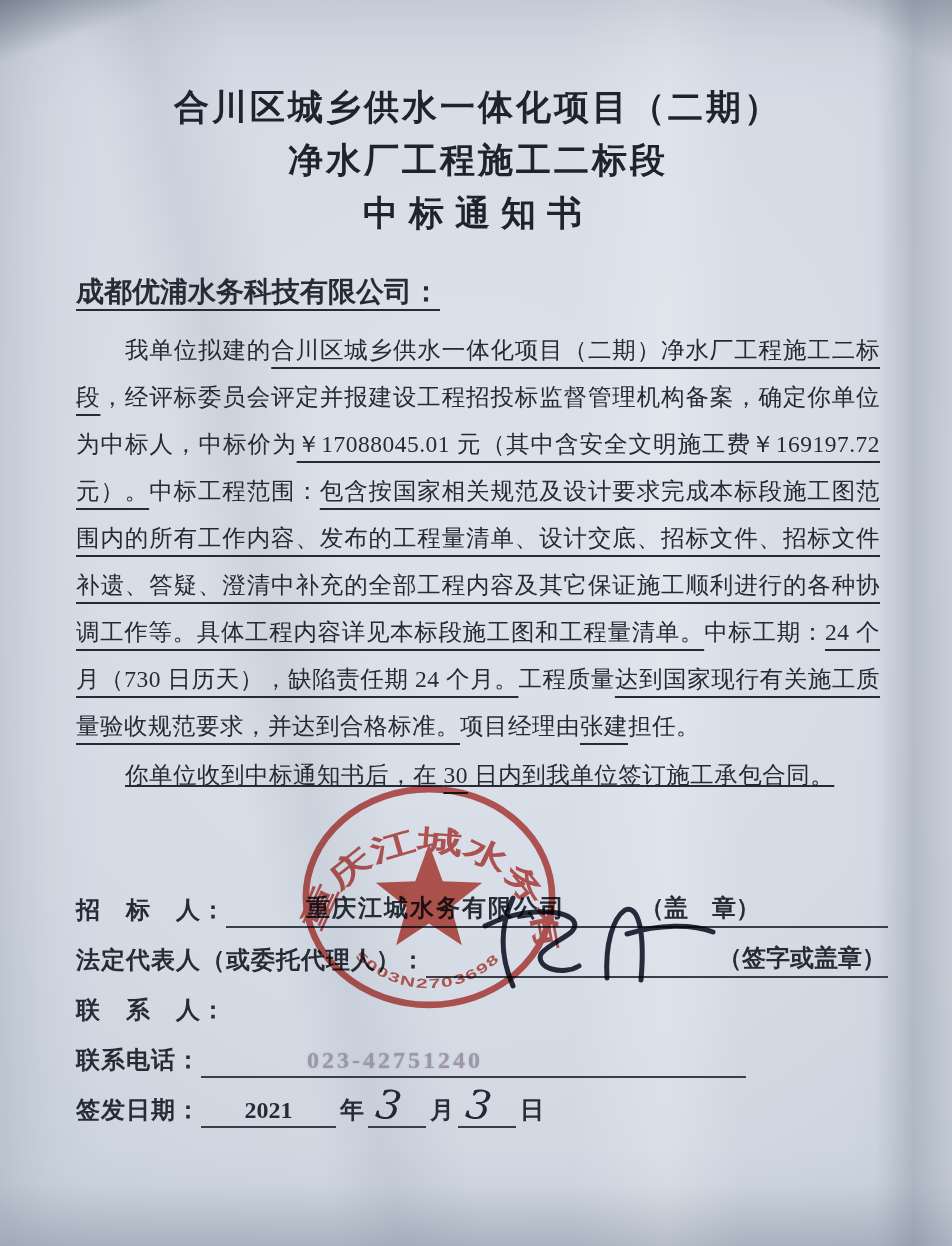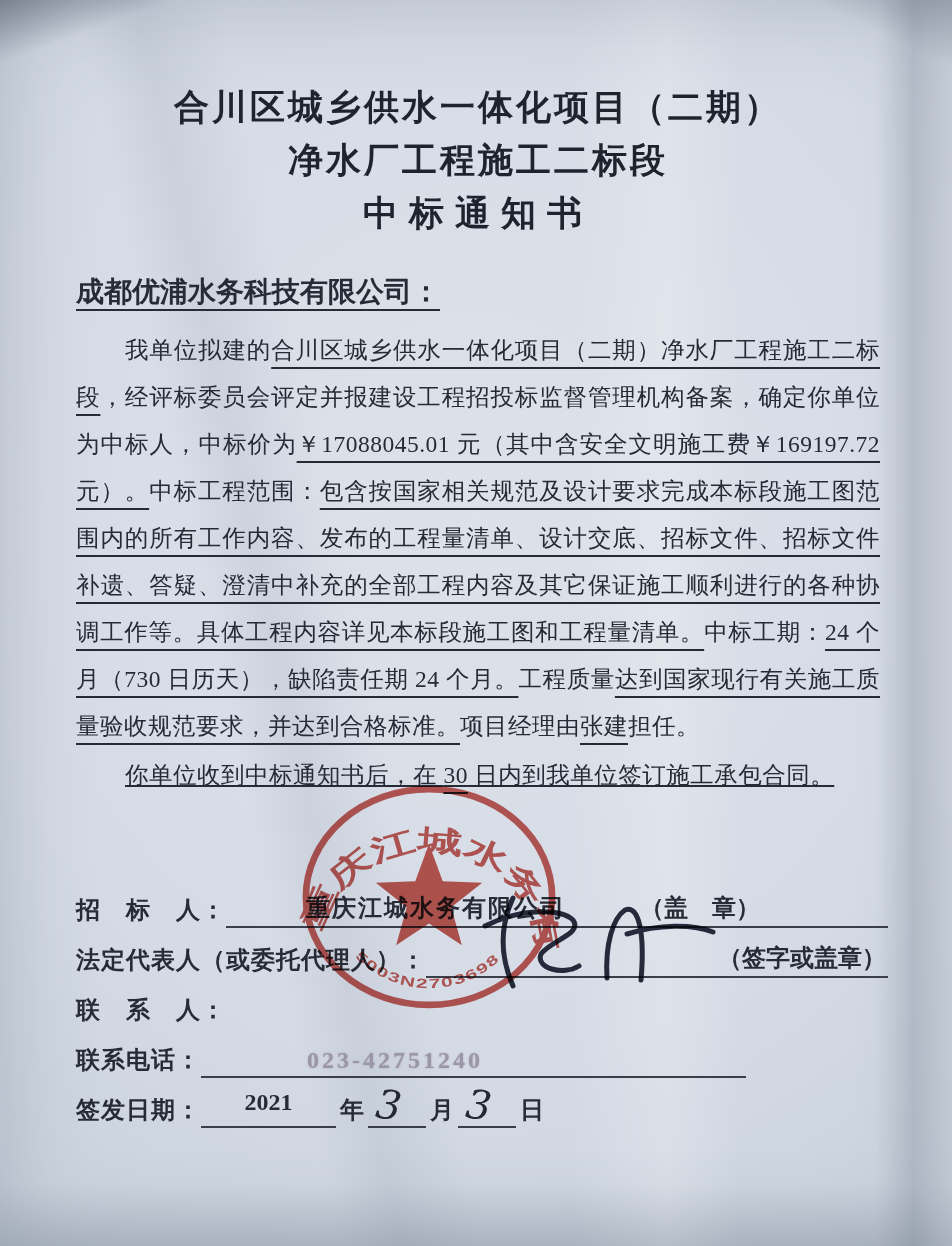--- a/index.html
+++ b/index.html
@@ -54,21 +54,21 @@
   .bidder-val { left:80px; letter-spacing:2px; }
   .contact-val { left:130px; letter-spacing:3px; }
   .phone-val { left:106px; letter-spacing:3px; color:#9b97a8; font-weight:bold;
     filter:blur(.5px); text-shadow:0 0 2px rgba(160,150,170,.7); }
   .fhint { position:absolute; bottom:2px; white-space:nowrap;margin-left:8px; }
   .bidder-hint { right:128px; }
   .sign-hint { right:2px; }
   .blank { display:inline-block; border-bottom:2px solid #3a3e49; height:38px;
     text-align:center; position:relative; }
   .w135 { width:135px; } .w58 { width:58px; }
-  .blank .printed { position:absolute; left:0; right:0; bottom:10px;text-align:center; }
+  .blank .printed { position:absolute; left:0; right:0; bottom:2px;text-align:center; }
   .unit { padding:0 4px 2px 4px; }
   .hand3 { position:absolute; left:8px; bottom:-2px; font-size:40px; font-weight:normal;
     font-style:italic; font-family:"DejaVu Serif", serif; color:#232834;
     transform:rotate(7deg); }
 
   .seal { position:absolute; left:294px; top:780px; width:270px; height:234px;
     z-index:3; mix-blend-mode:multiply; opacity:.82; filter:blur(.3px);
     pointer-events:none; }
   .signature-svg { position:absolute; left:455px; top:882px; width:280px;
     height:115px; z-index:4; mix-blend-mode:multiply; pointer-events:none; }

